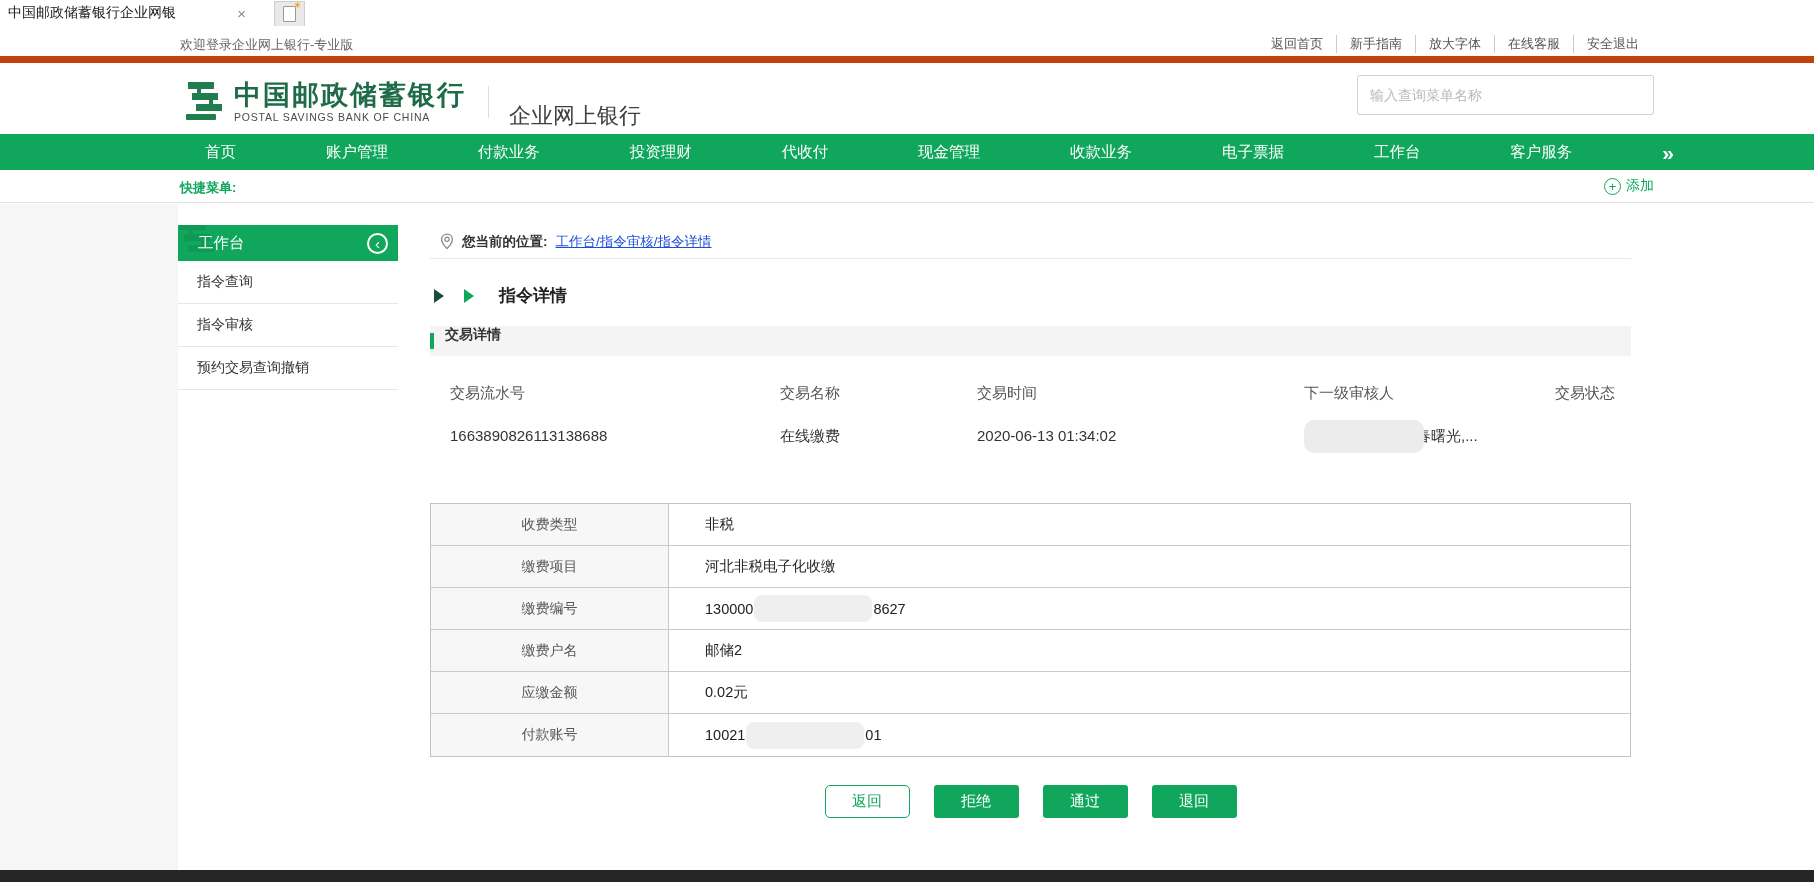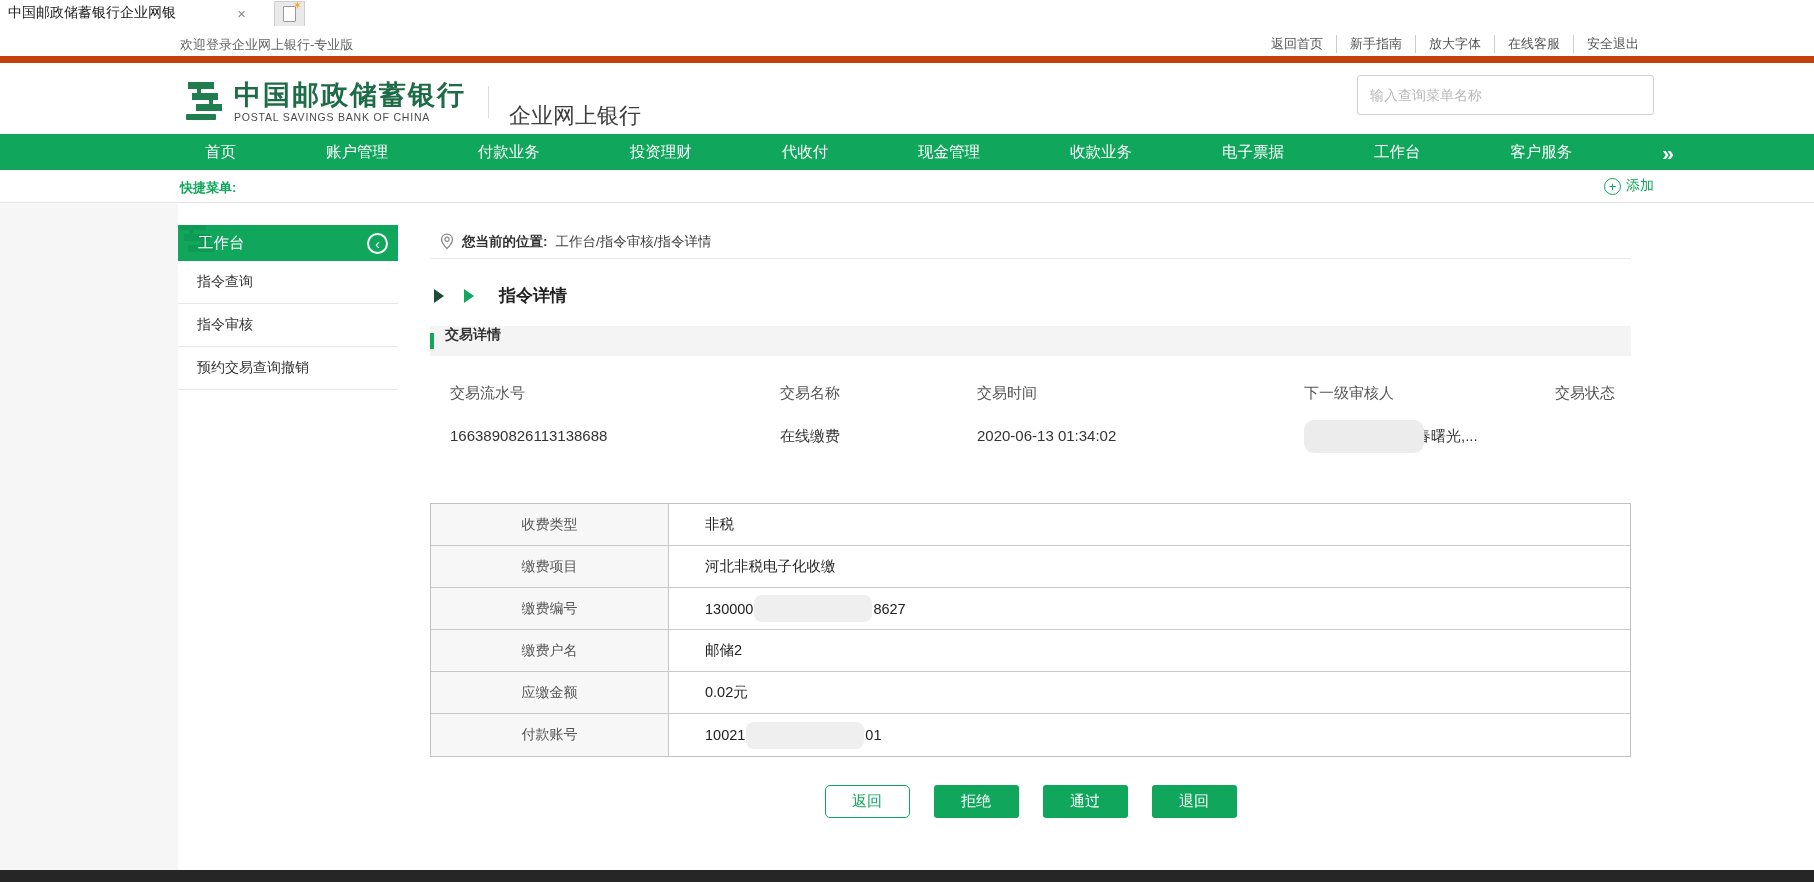--- a/index.html
+++ b/index.html
@@ -58,21 +58,21 @@
   .side-watermark { position:absolute; left:-8px; top:-6px; width:48px; height:48px; opacity:0.28; }
   .side-header-label { position:relative; }
   .side-collapse { margin-left:auto; width:21px; height:21px; border:2px solid #fff; border-radius:50%; display:flex; align-items:center; justify-content:center; font-size:15px; line-height:1; cursor:pointer; position:relative; }
   .side-item { height:43px; background:#fff; border-bottom:1px solid #e6e6e6; display:flex; align-items:center; padding-left:19px; font-size:14px; color:#333; cursor:pointer; }
 
   
   .main { position:absolute; left:430px; top:21px; width:1201px; }
   .breadcrumb { height:34px; border-bottom:1px solid #e8e8e8; display:flex; align-items:center; gap:8px; padding-left:10px; font-size:13.5px; }
   .pin-icon { flex:0 0 auto; }
   .crumb-label { font-weight:bold; color:#333; }
-  .crumb-path { color:#404040; }
+  .crumb-path { color:#1d4ed8;text-decoration:underline; }
 
   .title-row { margin-top:25px; display:flex; align-items:center; gap:25px; padding-left:4px; }
   .tri { width:0; height:0; border-style:solid; }
   .tri-dark { border-width:7px 0 7px 10px; border-color:transparent transparent transparent #1d4d37; }
   .tri-green { border-width:7px 0 7px 10px; border-color:transparent transparent transparent #10a65c; margin-left:-5px; }
   .page-title { font-size:17px; font-weight:bold; color:#222; }
 
   .section-bar { margin-top:19px; height:30px; background:#f4f4f4; display:flex; position:relative; }
   .accent { position:absolute; left:0; top:7px; width:4px; height:16px; background:#10a65c; }
   .section-title { margin-left:15px; font-size:14px; font-weight:bold; color:#333; }

